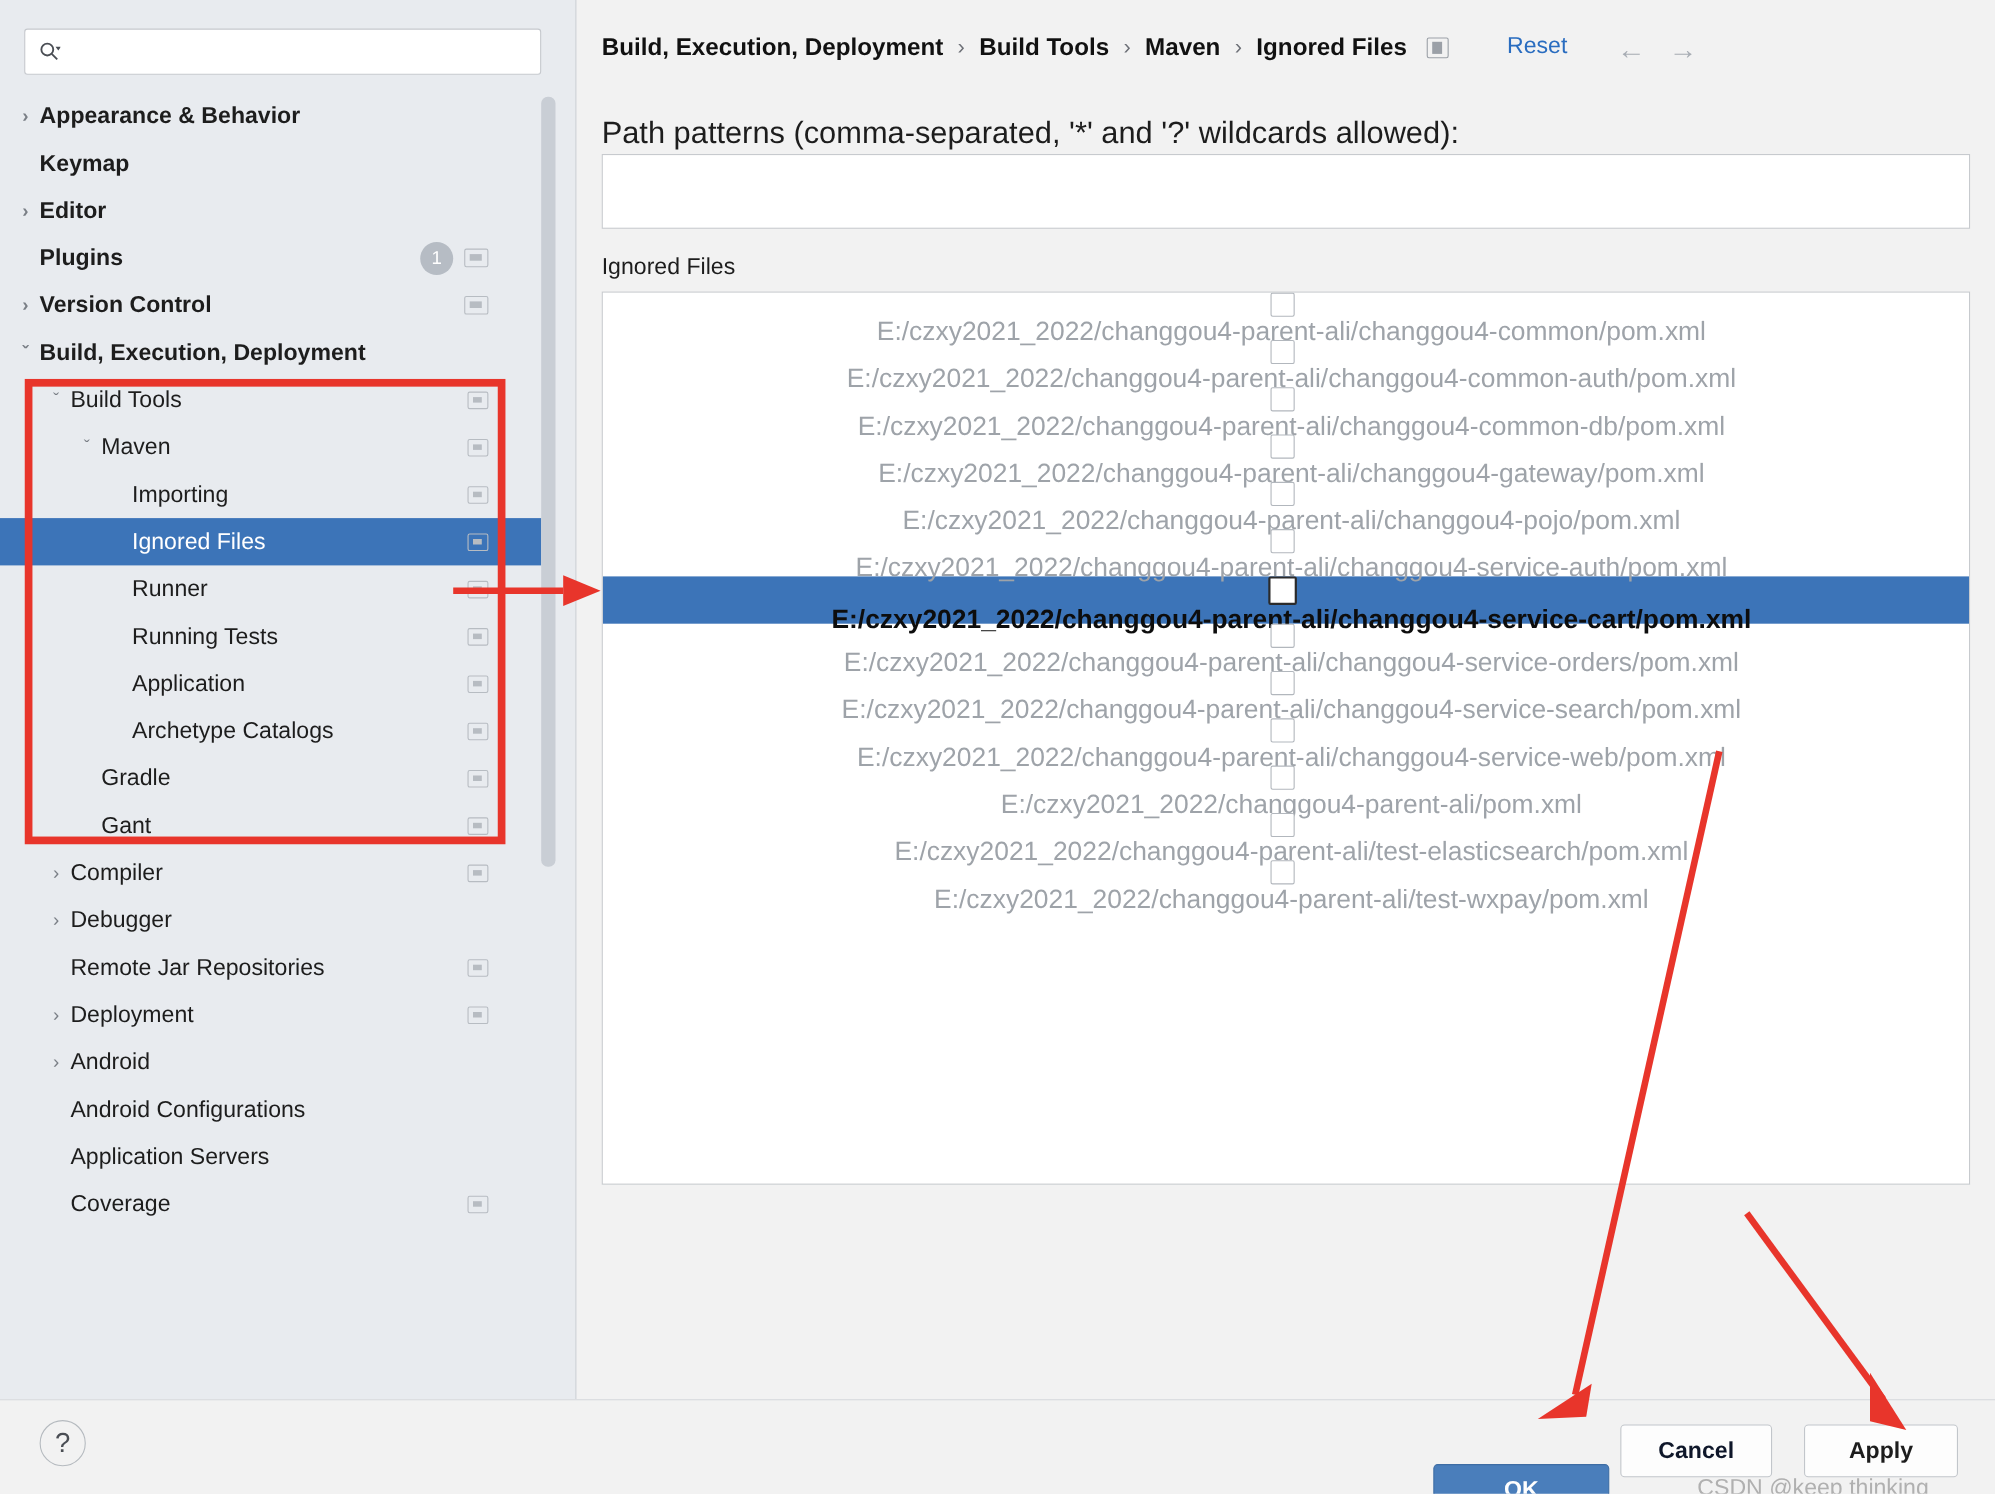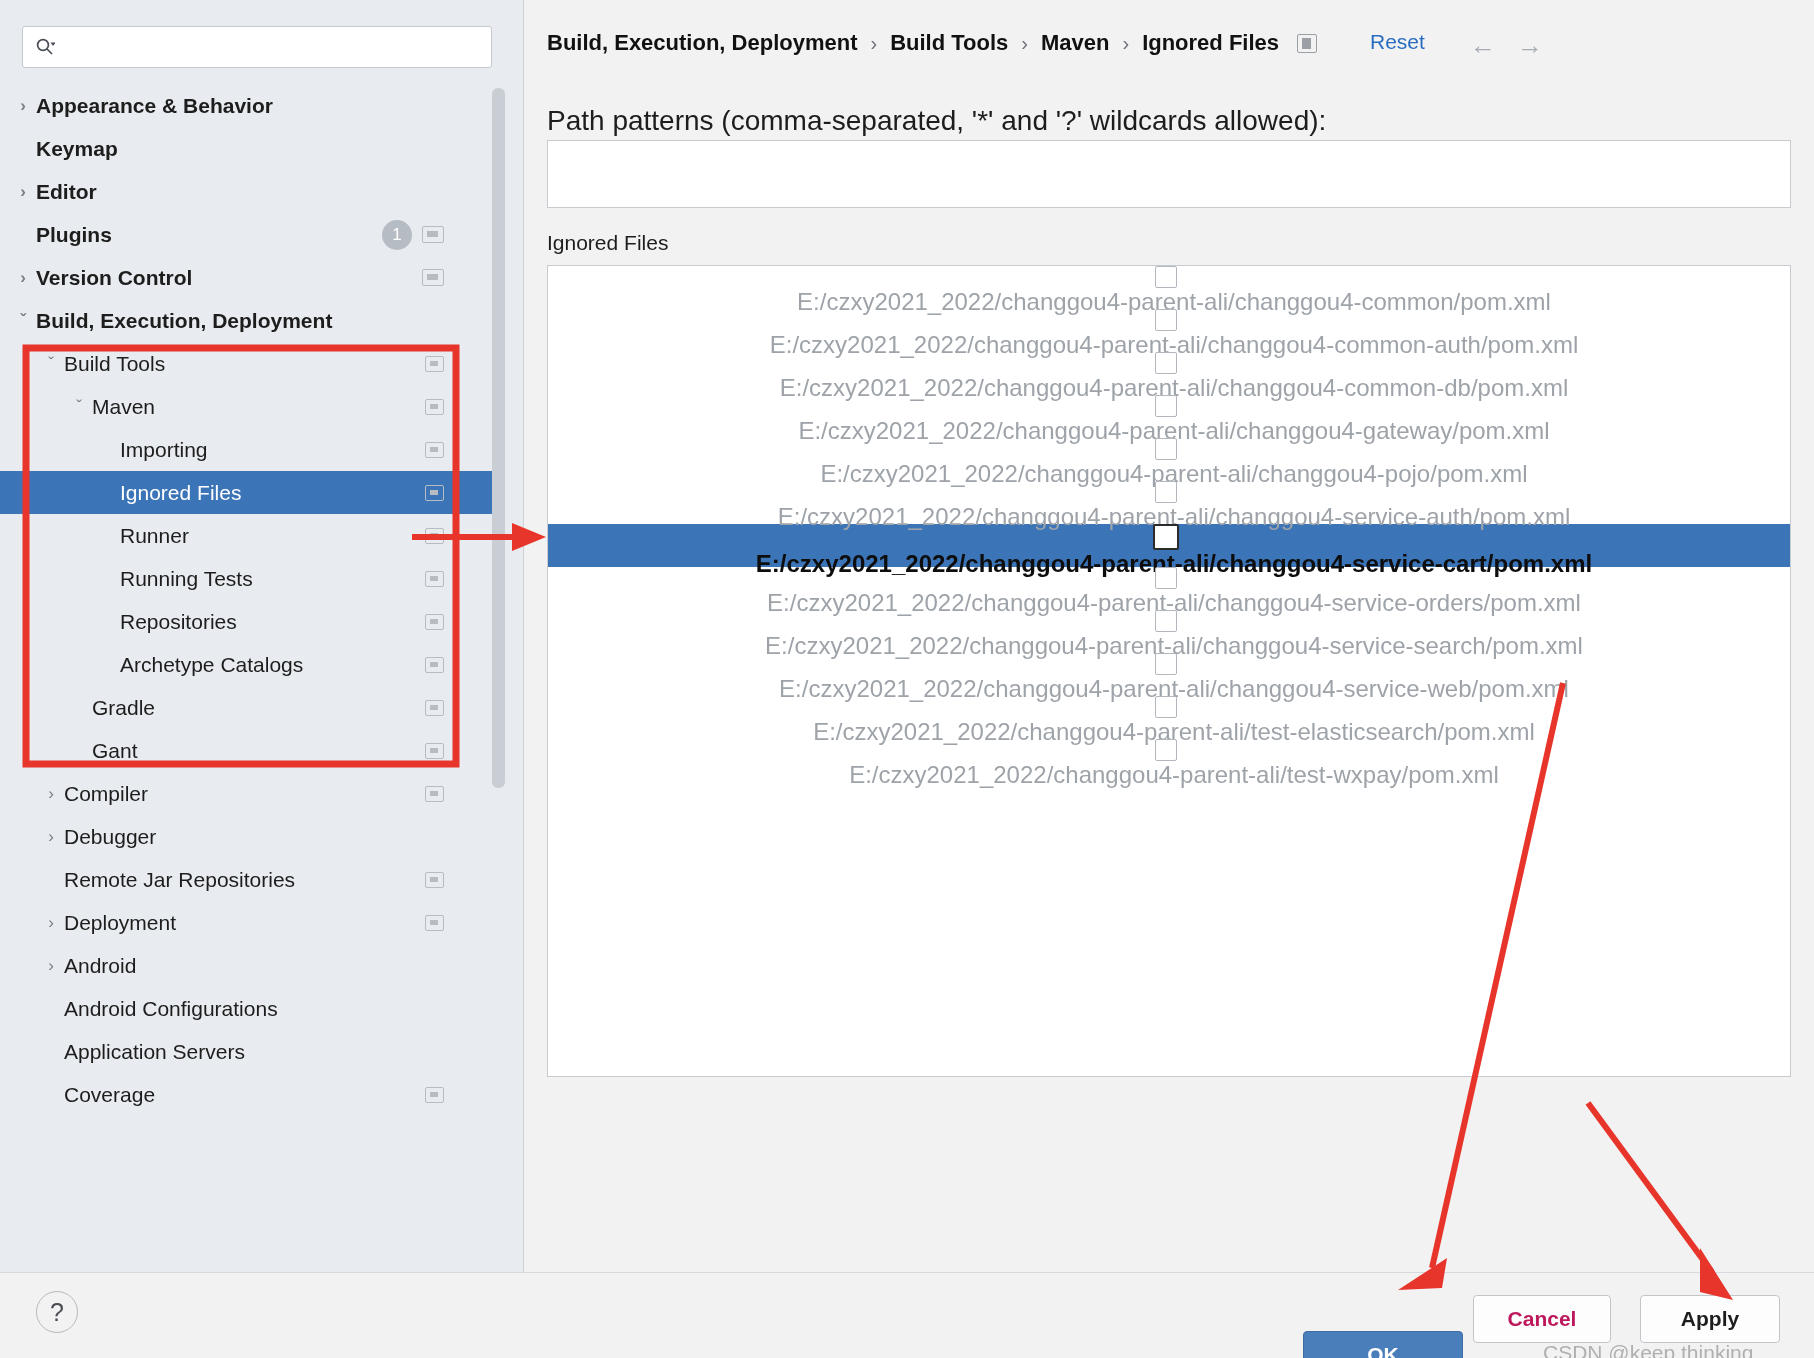--- a/index.html
+++ b/index.html
@@ -213,21 +213,21 @@
     cursor: pointer;
   }
   #btn-ok {
     left: 1303px; width: 160px;
     background: #4a7ebb; color: #ffffff;
     border: 1px solid #3e6da4;
     margin-top: 36px;
   }
   #btn-cancel {
     left: 1473px; width: 138px;
-    background: #fdfdfd; color: #be185d;
+    background: #fdfdfd; color: #0f172a;
     border: 1px solid #c2c6cb;
   }
   #btn-apply {
     left: 1640px; width: 140px;
     background: #fdfdfd; color: #1d1d1d;
     border: 1px solid #c2c6cb;
   }
   #watermark {
     position: absolute; left: 1543px; top: 1317px;
     font-size: 21px; color: #b0b0b0;
@@ -332,21 +332,21 @@
         </div>
         <div class="trow">
           <span class="twist" style="margin-left: 94px;"></span>
           <span class="tlabel">Running Tests</span>
           <span class="copyicon sm">
             <i></i>
           </span>
         </div>
         <div class="trow">
           <span class="twist" style="margin-left: 94px;"></span>
-          <span class="tlabel">Repositories</span>
+          <span class="tlabel">Application</span>
           <span class="copyicon sm">
             <i></i>
           </span>
         </div>
         <div class="trow">
           <span class="twist" style="margin-left: 94px;"></span>
           <span class="tlabel">Archetype Catalogs</span>
           <span class="copyicon sm">
             <i></i>
           </span>
@@ -477,20 +477,24 @@
         <div class="frow">
           <span class="cb"></span>
           <span>E:/czxy2021_2022/changgou4-parent-ali/changgou4-service-search/pom.xml</span>
         </div>
         <div class="frow">
           <span class="cb"></span>
           <span>E:/czxy2021_2022/changgou4-parent-ali/changgou4-service-web/pom.xml</span>
         </div>
         <div class="frow">
           <span class="cb"></span>
+          <span>E:/czxy2021_2022/changgou4-parent-ali/pom.xml</span>
+        </div>
+        <div class="frow">
+          <span class="cb"></span>
           <span>E:/czxy2021_2022/changgou4-parent-ali/test-elasticsearch/pom.xml</span>
         </div>
         <div class="frow">
           <span class="cb"></span>
           <span>E:/czxy2021_2022/changgou4-parent-ali/test-wxpay/pom.xml</span>
         </div>
       </div>
   </div>
 
   <div id="footer">

